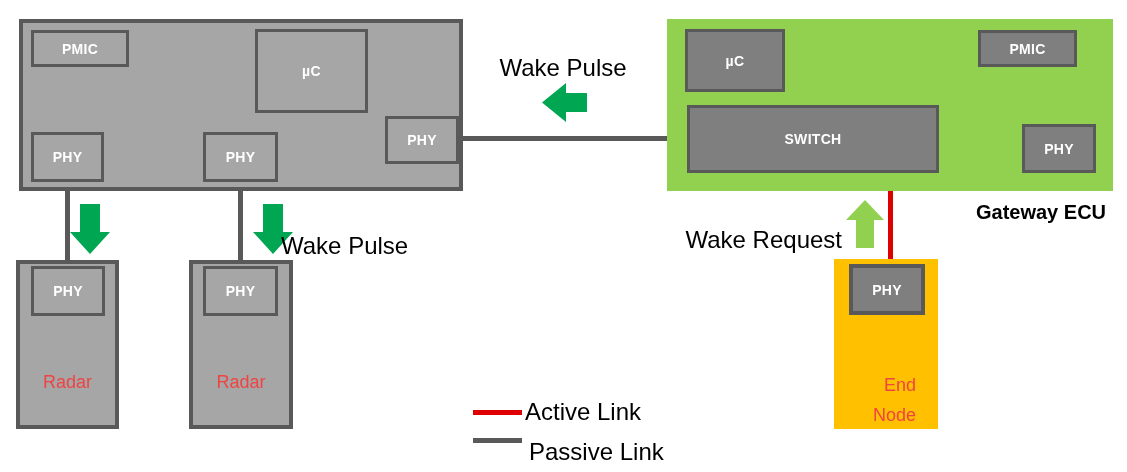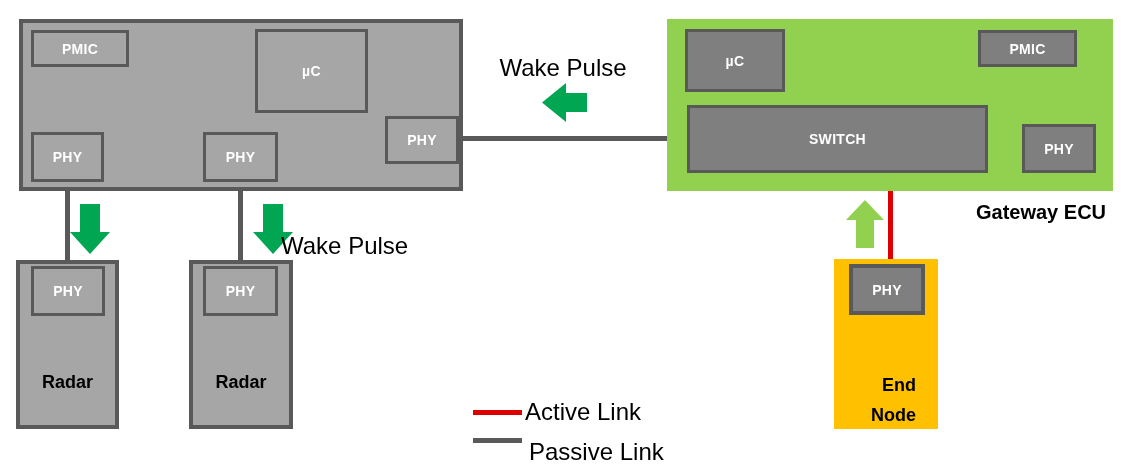--- a/index.html
+++ b/index.html
@@ -28,21 +28,21 @@
   .block.on-gray{background:var(--ecu-gray);border:3px solid var(--border-gray);}
   .block.on-green{background:var(--block-gray);border:3px solid var(--border-gray);}
   .block.on-orange{background:var(--block-gray);border:4px solid var(--border-gray);}
 
   
   .line-gray{background:var(--border-gray);}
   .line-red{background:var(--red);}
 
   
   .ecu-label{font-size:20px;font-weight:bold;color:#000;text-align:center;line-height:22px;}
-  .node-label{font-size:18px;font-weight:bold;color:#000000;text-align:center;line-height:20px;}
+  .node-label{font-size:18px;font-weight:normal;color:#ef4444;text-align:center;line-height:20px;}
   .node-label.wrap{line-height:30px;}
   .note{font-size:24px;color:#000;line-height:20px;}
   .note.center{text-align:center;}
   .note.right{text-align:right;}
 
   .arrow-dark{color:var(--dark-green);}
   .arrow-light{color:var(--light-green);}
   svg{display:block;}
 </style>
 </head>
@@ -72,21 +72,21 @@
     <span>PHY</span>
   </div>
 
   <div class="abs green-box" style="left:667px;top:19px;width:446px;height:172px;"></div>
   <div class="abs block on-green" style="left:685px;top:29px;width:100px;height:63px;">
     <span>µC</span>
   </div>
   <div class="abs block on-green" style="left:978px;top:30px;width:99px;height:37px;">
     <span>PMIC</span>
   </div>
-  <div class="abs block on-green" style="left:687px;top:105px;width:301px;height:68px;">
+  <div class="abs block on-green" style="left:687px;top:105px;width:252px;height:68px;">
     <span>SWITCH</span>
   </div>
   <div class="abs block on-green" style="left:1022px;top:124px;width:74px;height:49px;">
     <span>PHY</span>
   </div>
   <div class="abs ecu-label" style="left:941px;top:201px;width:200px;">Gateway ECU</div>
 
   <div class="abs ecu-box" style="left:16px;top:260px;width:103px;height:169px;"></div>
   <div class="abs block on-gray" style="left:31px;top:266px;width:74px;height:50px;">
     <span>PHY</span>
@@ -121,19 +121,20 @@
     </svg>
   </div>
   <div class="abs arrow-light" style="left:846px;top:200px;">
     <svg width="38" height="48" viewBox="0 0 38 48">
       <polygon points="19,0 38,20 28,20 28,48 10,48 10,20 0,20" fill="currentColor"></polygon>
     </svg>
   </div>
 
   <div class="abs note center" style="left:463px;top:58px;width:200px;">Wake Pulse</div>
   <div class="abs note" style="left:281px;top:236px;">Wake Pulse</div>
+  <div class="abs note right" style="left:646px;top:230px;width:196px;">Wake Request</div>
 
   <div class="abs line-red" style="left:473px;top:410px;width:49px;height:5px;"></div>
   <div class="abs note" style="left:525px;top:402px;">Active Link</div>
   <div class="abs line-gray" style="left:473px;top:438px;width:49px;height:5px;"></div>
   <div class="abs note" style="left:529px;top:442px;">Passive Link</div>
 
 </div>
 
 </body></html>

